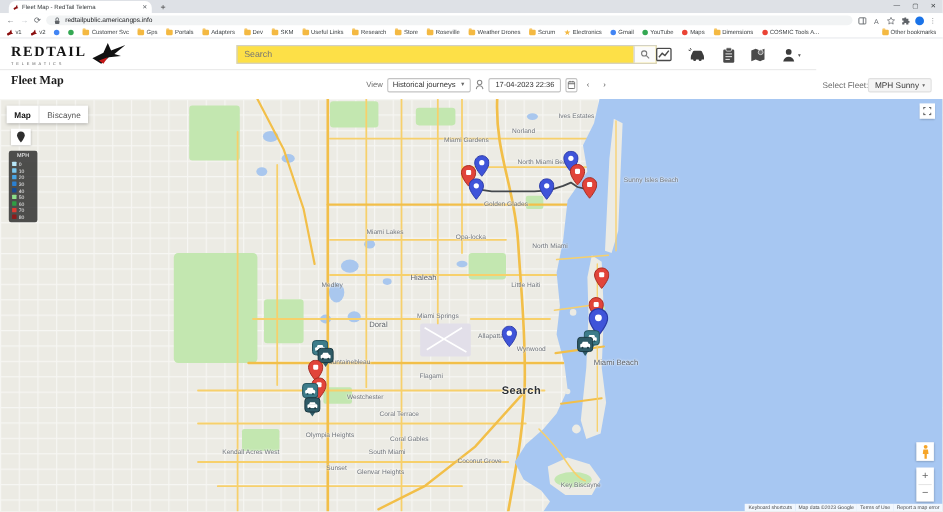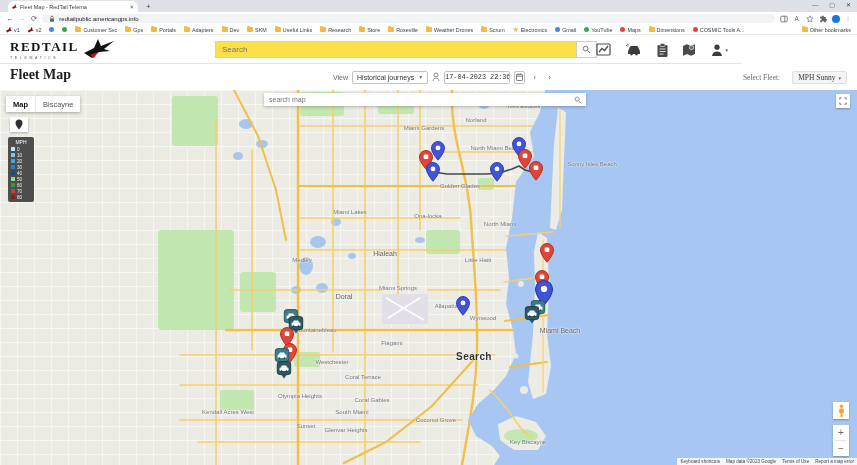--- a/index.html
+++ b/index.html
@@ -43,28 +43,28 @@
   .logo-sub { font-size:3.6px; letter-spacing:2.6px; color:#5a5a5a; margin-top:1px; }
   .logo-falcon { position:absolute; left:72px; top:-2px; }
   .hsearch { position:absolute; left:215px; top:5px; width:382px; height:17px; display:flex; border:1px solid #cfcfcf; background:#fde047; }
   .hsearch input { flex:1; border:0; outline:none; font-size:8px; padding-left:6px; color:#333; background:transparent; font-family:"Liberation Sans",sans-serif; }
   .hsearch .btn { width:20px; border-left:1px solid #cfcfcf; background:#fbfbfb; display:flex; align-items:center; justify-content:center; }
   .hicons { position:absolute; right:14px; top:4px; display:flex; gap:13px; align-items:center; height:20px; }
   .hic { display:flex; align-items:center; gap:1px; }
 
   
   .pagebar { position:absolute; top:64px; left:0; width:857px; height:26px; background:#fff; }
-  .page-title { position:absolute; left:10px; top:3px; font-family:"Liberation Serif", serif; font-weight:bold; font-size:14px; color:#1d1d1d; }
+  .page-title { position:absolute; left:10px; top:3px; font-family:"Liberation Serif", serif; font-weight:bold; font-size:11px; color:#1d1d1d; }
   .viewctl { position:absolute; left:333px; top:6px; display:flex; align-items:center; gap:4px; height:14px; }
   .viewctl .lbl { font-size:7px; color:#6a6a6a; }
   .selectbox { height:13px; border:1px solid #c3c3c3; border-radius:2px; background:#fff; display:flex; align-items:center; gap:4px; padding:0 4px; font-size:7px; color:#333; }
   .caret { font-size:5px; color:#666; }
-  .datebox { height:13px; width:66px; border:1px solid #c3c3c3; border-radius:2px; background:#fff; font-size:6.8px; color:#333; text-align:center; font-family:Liberation Mono, monospace; }
+  .datebox { height:13px; width:66px; border:1px solid #c3c3c3; border-radius:2px; background:#fff; font-size:6.8px; color:#333; text-align:center; font-family:Liberation Sans, sans-serif; }
   .mini-btn { height:13px; min-width:11px; display:flex; align-items:center; justify-content:center; font-size:7px; color:#555; background:#fff; }
-  .fleetctl { position:absolute; right:10px; top:7px; display:flex; align-items:center; gap:12px;font-family:Liberation Serif, serif; }
+  .fleetctl { position:absolute; right:10px; top:7px; display:flex; align-items:center; gap:0; }
   .fleetctl .lbl { font-size:7.5px; color:#6a6a6a; }
   .fleetbtn { display:flex; align-items:center; gap:3px; font-size:7.5px; color:#3a3a3a; background:#f4f4f4; border:1px solid #e0e0e0; border-radius:2px; padding:1px 5px; height:13px; }
 
   
   .map { position:absolute; top:90px; left:0; width:857px; height:375px; overflow:hidden; background:#ecebe4; }
   .basemap { position:absolute; top:0; left:0; }
   .overlay { position:absolute; top:0; left:0; width:857px; height:375px; }
   .map-label { position:absolute; transform:translate(-50%,-50%); font-size:6px; color:#6e7379; white-space:nowrap;
                text-shadow:0 0 2px #fff, 0 0 2px #fff; z-index:5; }
   .map-label.mid { font-size:7px; color:#5c6066; }
@@ -582,27 +582,20 @@
           <span class="sw" style="background:#dd3c33"></span>
           <span>70</span>
         </div>
         <div class="lg-row">
           <span class="sw" style="background:#8e1b1b"></span>
           <span>80</span>
         </div>
       </div>
   </div>
 
-  <div class="map-search">
-    <input placeholder="search map" style="">
-    <svg width="8" height="8" viewBox="0 0 10 10" style="margin-right:4px;">
-        <circle cx="4" cy="4" r="2.6" fill="none" stroke="#888" stroke-width="1.1"></circle>
-        <line x1="6" y1="6" x2="9" y2="9" stroke="#888" stroke-width="1.1"></line>
-      </svg>
-  </div>
 
   <div class="fullscreen">
     <svg width="8" height="8" viewBox="0 0 10 10">
         <path d="M1 3V1h2M7 1h2v2M9 7v2H7M3 9H1V7" fill="none" stroke="#666" stroke-width="1.2"></path>
       </svg>
   </div>
 
   <div class="pegman">
     <svg width="9" height="14" viewBox="0 0 10 16">
       <circle cx="5" cy="2.5" r="2" fill="#f6a529"></circle>

